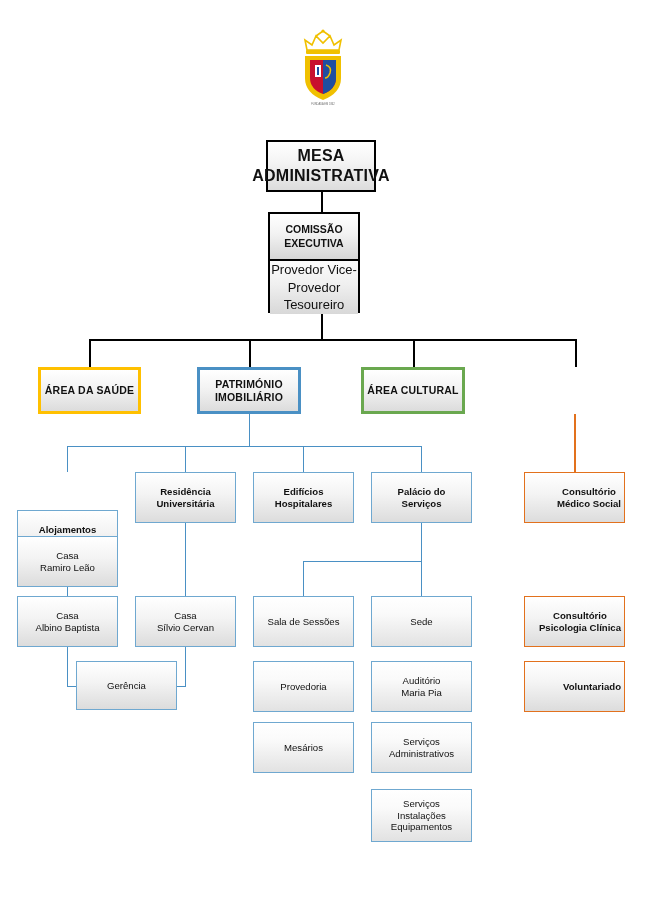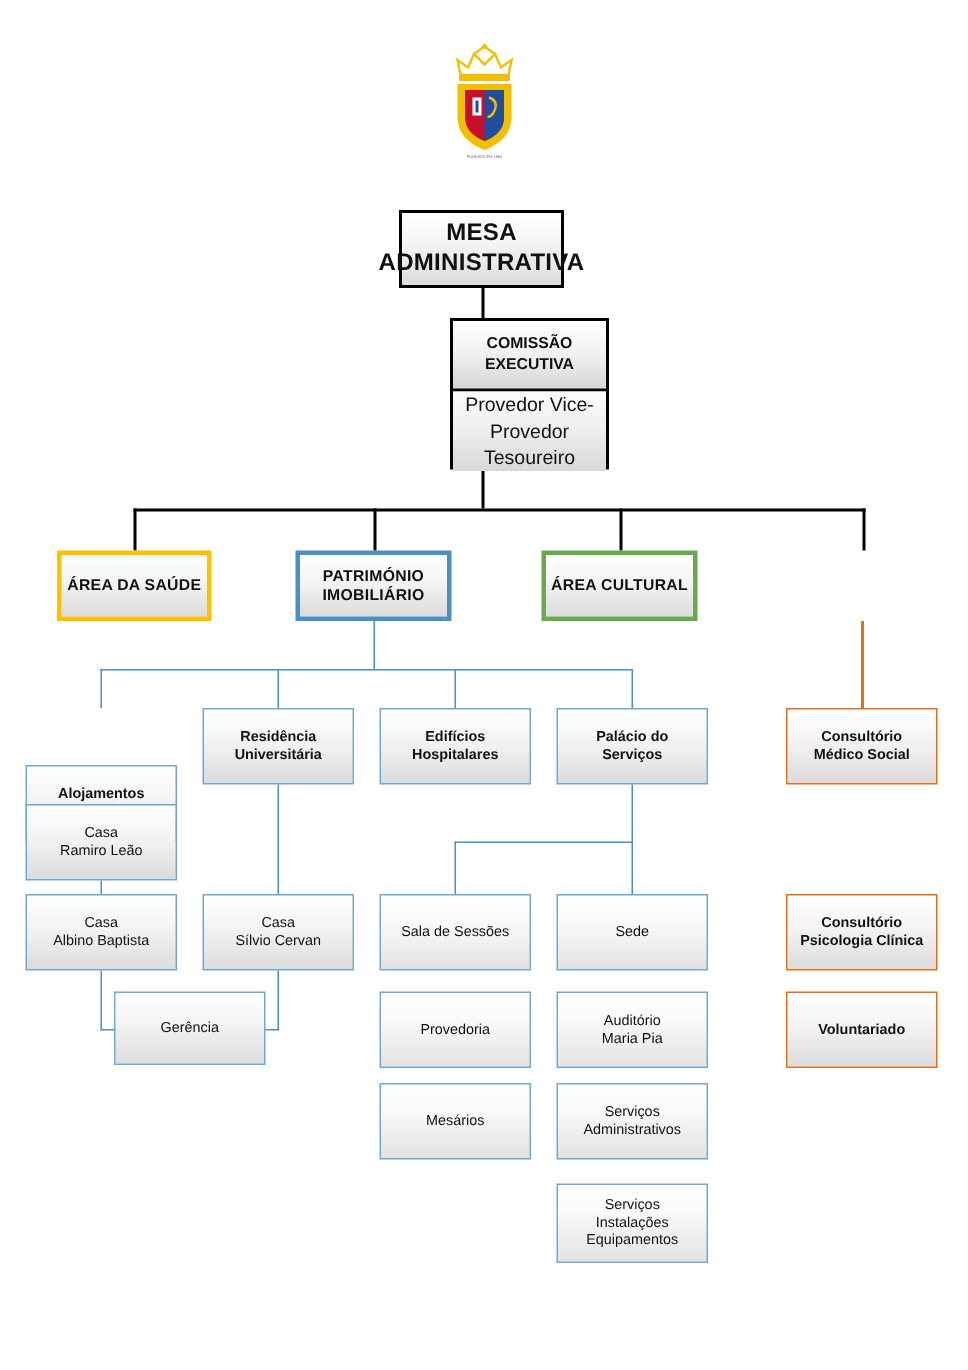--- a/index.html
+++ b/index.html
@@ -62,21 +62,21 @@
   
   .n-area { border-width: 3px; border-style: solid; font-weight: bold; font-size: 10.5px; letter-spacing: .2px; }
   .n-area.c-yellow { border-color: #ffc000; }
   .n-area.c-blue   { border-color: #4a90c4; }
   .n-area.c-green  { border-color: #6aa84f; }
   .n-area.c-orange { border-color: #e2711d; }
 
   
   .n-sub { border: 1px solid #6fa8d0; font-size: 9.6px; }
   .n-sub.bold { font-weight: bold; }
-  .n-sub.c-orange { border-color: #e2711d; font-weight: bold; }
+  .n-sub.c-orange { border-color: #e2711d; font-weight: bold; justify-content: flex-end; }
   .n-sub.plain {
     background: linear-gradient(180deg,#ffffff 0%,#fafafa 35%,#e2e2e2 100%);
   }
 
   
   .ln { position: absolute; z-index: 1; }
   .ln.blk  { background: #000000; }
   .ln.blu  { background: #4a90c4; }
   .ln.org  { background: #e2711d; }
 </style>
@@ -109,21 +109,21 @@
   <div class="ln blk" style="left:89px;  top:339px; width:1.6px; height:28px;"></div>
   <div class="ln blk" style="left:249px; top:339px; width:1.6px; height:28px;"></div>
   <div class="ln blk" style="left:413px; top:339px; width:1.6px; height:28px;"></div>
   <div class="ln blk" style="left:575px; top:339px; width:1.6px; height:28px;"></div>
 
   <div class="node n-black" style="left:266px; top:140px; width:110px; height:52px;">
     <span class="txt">MESA
 ADMINISTRATIVA</span>
   </div>
 
-  <div class="n-exec-wrap" style="left:268px; top:212px; width:106px; height:101px;margin-left:32px;">
+  <div class="n-exec-wrap" style="left:268px; top:212px; width:92px; height:101px;">
     <div class="n-exec-head">COMISSÃO
 EXECUTIVA</div>
     <div class="n-exec-body">Provedor
 Vice-Provedor
 Tesoureiro</div>
   </div>
 
   <div class="node n-area c-yellow" style="left:38px; top:367px; width:103px; height:47px;">
     <span class="txt">ÁREA DA SAÚDE</span>
   </div>

